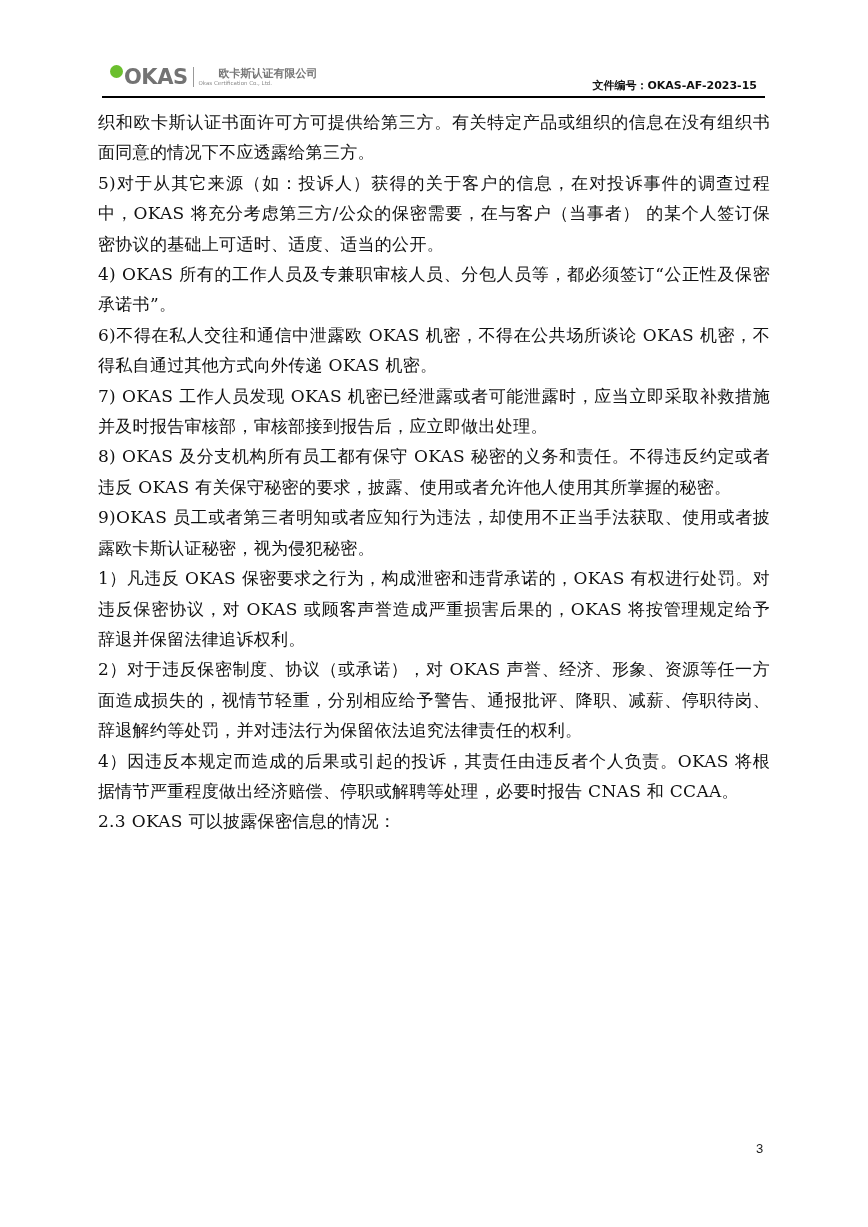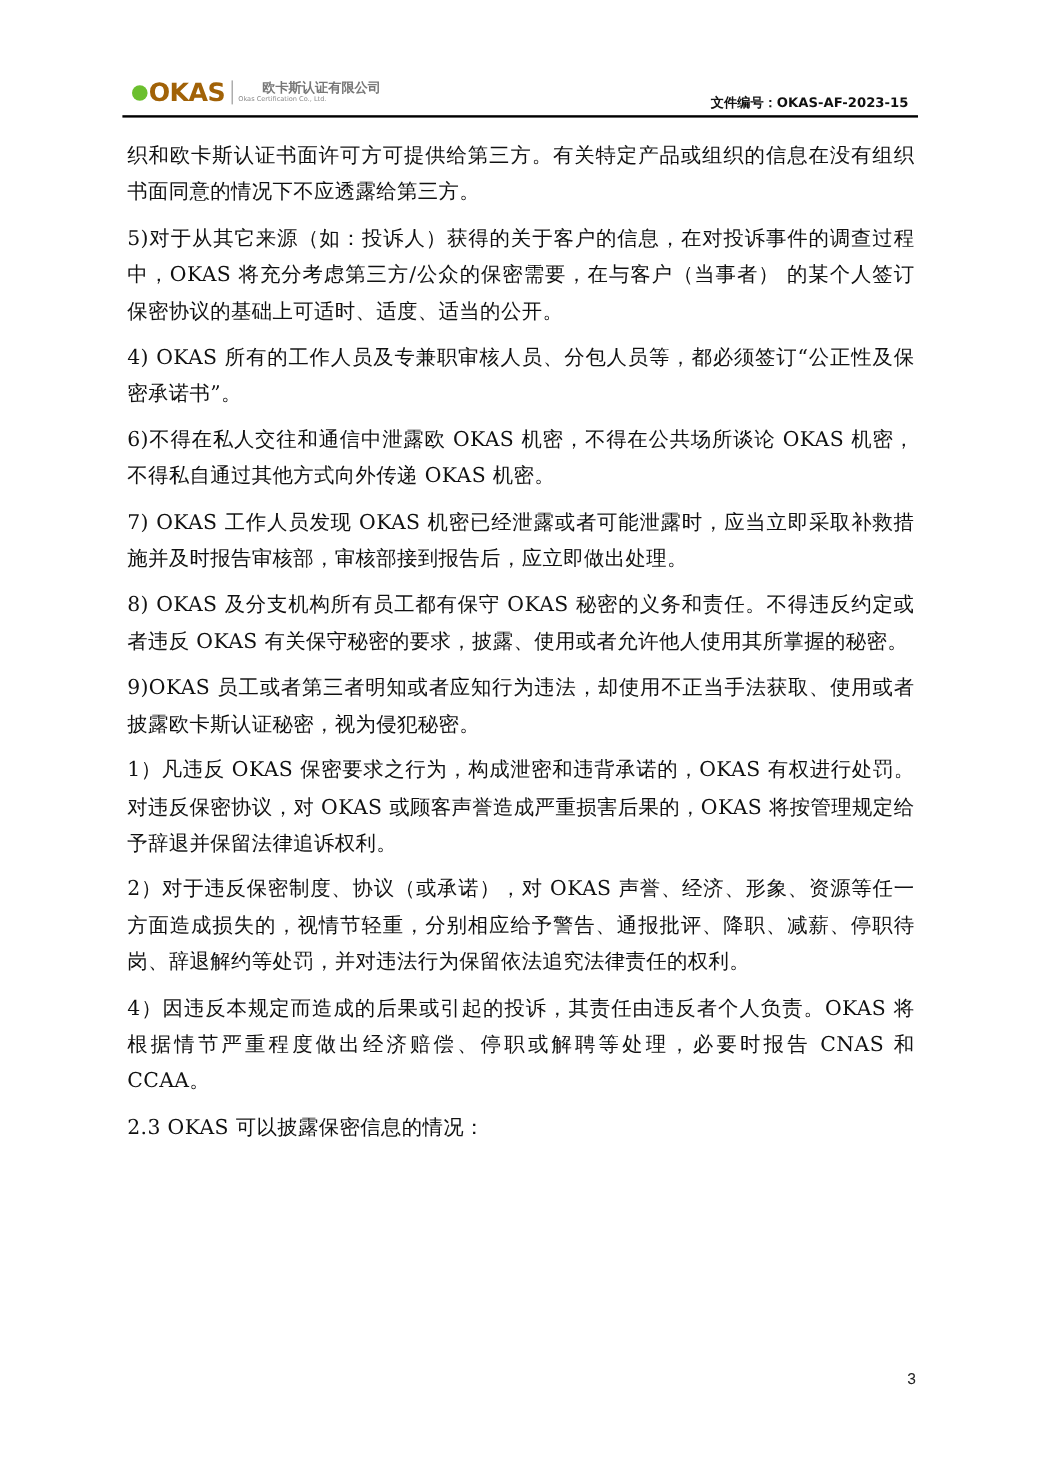--- a/index.html
+++ b/index.html
@@ -1,29 +1,29 @@
 <!DOCTYPE html>
 <html><head>
   <meta charset="utf-8">
   <style>
     html, body { margin: 0; padding: 0; background: #ffffff; }
     body { width: 868px; height: 1227px; position: relative; overflow: hidden; }
     .page { position: absolute; left: 0; top: 0; width: 868px; height: 1227px; background: #fff; }
     .header { position: absolute; left: 102px; top: 58px; width: 663px; height: 40px; }
     .logo { position: absolute; left: 8px; top: 4px; height: 30px; display: flex; align-items: center; }
-    .logo-mark { display: flex; align-items: center; font-family: "DejaVu Sans", sans-serif; font-weight: bold; font-size: 21px; color: #a16207; letter-spacing: -0.5px; }
+    .logo-mark { display: flex; font-family: "DejaVu Sans", sans-serif; font-weight: bold; font-size: 21px; color: #737373; letter-spacing: -0.5px; }
     .logo-dot { display: inline-block; width: 13px; height: 13px; border-radius: 50%; background: #6bbf2e; margin-right: 1px; }
     .logo-sep { width: 1px; height: 20px; background: #999; margin: 0 5px; }
     .logo-text { display: flex; flex-direction: column; line-height: 1; }
     .logo-cn { font-family: "DejaVu Sans", sans-serif; font-size: 11px; color: #777; font-weight: bold; margin-left: 20px; }
     .logo-en { font-family: "DejaVu Sans", sans-serif; font-size: 5.5px; color: #8a8a8a; margin-top: 2px; }
     .docno { position: absolute; right: 8px; top: 20px; font-family: "DejaVu Sans", sans-serif; font-size: 11px; font-weight: bold; color: #111; }
     .header-rule { position: absolute; left: 102px; top: 96px; width: 663px; height: 2px; background: #000; }
     .body { position: absolute; left: 98px; top: 107px; width: 672px; font-family: "DejaVu Serif", "Liberation Serif", serif; font-size: 17px; line-height: 30.4px; color: #111; letter-spacing: 0.3px; }
-    .para { margin: 8px; text-align: justify; }
+    .para { margin: 0; text-align: justify; }
     .pagenum { position: absolute; left: 756px; top: 1141px; font-family: "Liberation Sans", sans-serif; font-size: 13px; color: #222; }
   </style>
 </head>
 <body>
 
 <div class="page">
   <div class="header">
     <div class="logo">
       <span class="logo-mark">
         <span class="logo-dot"></span>

